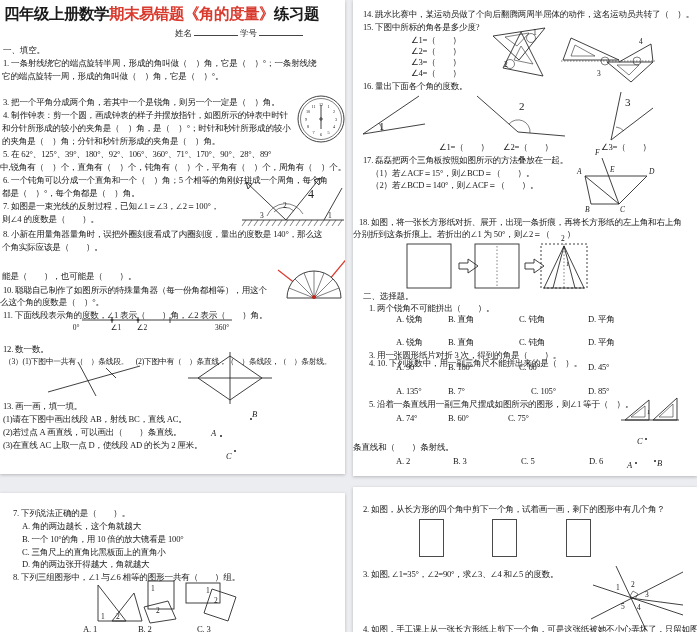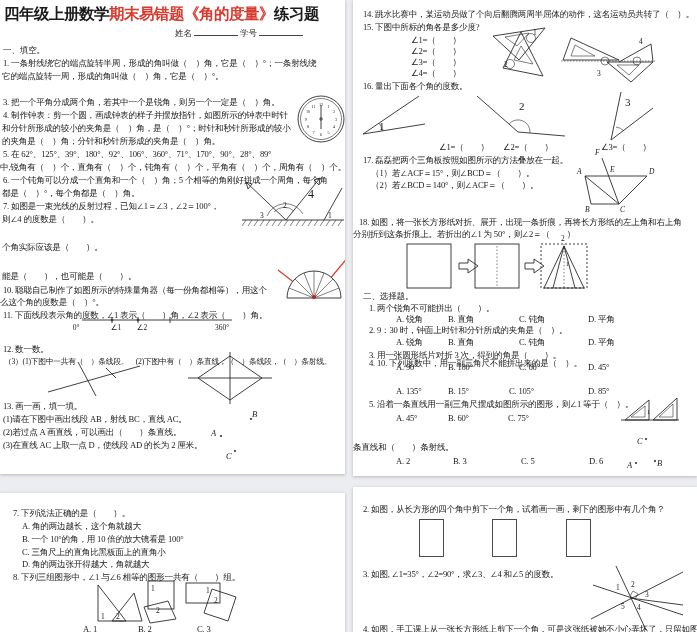--- a/index.html
+++ b/index.html
@@ -56,20 +56,21 @@
   <div class="ln" style="left:3px;top:97px">3. 把一个平角分成两个角，若其中一个是锐角，则另一个一定是（　）角。</div>
   <div class="ln" style="left:3px;top:110px">4. 制作钟表：剪一个圆，画成钟表的样子并摆放指针，如图所示的钟表中时针</div>
   <div class="ln" style="left:2px;top:123px">和分针所形成的较小的夹角是（　）角，是（　）°；时针和秒针所形成的较小</div>
   <div class="ln" style="left:2px;top:136px">的夹角是（　）角；分针和秒针所形成的夹角是（　）角。</div>
   <div class="ln" style="left:3px;top:149px">5. 在 62°、125°、39°、180°、92°、106°、360°、71°、170°、90°、28°、89°</div>
   <div class="ln" style="left:0px;top:162px">中,锐角有（　）个，直角有（　）个，钝角有（　）个，平角有（　）个，周角有（　）个。</div>
   <div class="ln" style="left:3px;top:175px">6. 一个钝角可以分成一个直角和一个（　）角；5 个相等的角刚好拼成一个周角，每个角</div>
   <div class="ln" style="left:2px;top:188px">都是（　）°，每个角都是（　）角。</div>
   <div class="ln" style="left:3px;top:201px">7. 如图是一束光线的反射过程，已知∠1＝∠3，∠2＝100°，</div>
   <div class="ln" style="left:2px;top:214px">则∠4 的度数是（　　）。</div>
+  <div class="ln" style="left:3px;top:229px">8. 小新在用量角器量角时，误把外圈刻度看成了内圈刻度，量出的度数是 140°，那么这</div>
   <div class="ln" style="left:2px;top:242px">个角实际应该是（　　）。</div>
   <div class="ln" style="left:2px;top:271px">能是（　　），也可能是（　　）。</div>
   <div class="ln" style="left:3px;top:285px">10. 聪聪自己制作了如图所示的特殊量角器（每一份角都相等），用这个</div>
   <div class="ln" style="left:0px;top:297px">么这个角的度数是（　）°。</div>
   <div class="ln" style="left:3px;top:310px">11. 下面线段表示角的度数，∠1 表示（　　）角，∠2 表示（　　）角。</div>
   <div class="ln" style="left:3px;top:344px">12. 数一数。</div>
   <div class="ln ln-sm" style="left:4px;top:357px">（3）(1)下图中一共有（　）条线段。　(2)下图中有（　）条直线，（　）条线段，（　）条射线。</div>
   <div class="ln" style="left:3px;top:401px">13. 画一画，填一填。</div>
   <div class="ln" style="left:3px;top:414px">(1)请在下图中画出线段 AB，射线 BC，直线 AC。</div>
   <div class="ln" style="left:3px;top:427px">(2)若过点 A 画直线，可以画出（　　）条直线。</div>
@@ -283,40 +284,39 @@
   </svg>
 
   <div class="ln" style="left:10px;top:291px">二、选择题。</div>
 
   <div class="ln" style="left:16px;top:303px">1. 两个锐角不可能拼出（　　）。</div>
   <span class="ln" style="left:43px;top:314px">A. 锐角</span>
   <span class="ln" style="left:95px;top:314px">B. 直角</span>
   <span class="ln" style="left:166px;top:314px">C. 钝角</span>
   <span class="ln" style="left:235px;top:314px">D. 平角</span>
 
-  <div class="ln" style="left:16px;top:325px">2. 9：30 时，钟面上时针和分针所成的夹角是（　）。</div>
   <span class="ln" style="left:43px;top:337px">A. 锐角</span>
   <span class="ln" style="left:95px;top:337px">B. 直角</span>
   <span class="ln" style="left:166px;top:337px">C. 钝角</span>
   <span class="ln" style="left:235px;top:337px">D. 平角</span>
 
   <div class="ln" style="left:16px;top:350px">3. 用一张圆形纸片对折 3 次，得到的角是（　　）。</div>
   <span class="ln" style="left:43px;top:362px">A. 90°</span>
   <span class="ln" style="left:95px;top:362px">B. 180°</span>
   <span class="ln" style="left:166px;top:362px">C. 60°</span>
   <span class="ln" style="left:235px;top:362px">D. 45°</span>
 
   <div class="ln" style="left:16px;top:358px">4. 10. 下列度数中，用一副三角尺不能拼出来的是（　）。</div>
   <span class="ln" style="left:43px;top:386px">A. 135°</span>
-  <span class="ln" style="left:95px;top:386px">B. 15°</span>
-  <span class="ln" style="left:156px;top:386px">C. 105°</span>
+  <span class="ln" style="left:95px;top:386px">B. 7°</span>
+  <span class="ln" style="left:178px;top:386px">C. 105°</span>
   <span class="ln" style="left:235px;top:386px">D. 85°</span>
 
   <div class="ln" style="left:16px;top:399px">5. 沿着一条直线用一副三角尺摆成如图所示的图形，则∠1 等于（　）。</div>
-  <span class="ln" style="left:43px;top:413px">A. 45°</span>
+  <span class="ln" style="left:43px;top:413px">A. 74°</span>
   <span class="ln" style="left:95px;top:413px">B. 60°</span>
   <span class="ln" style="left:155px;top:413px">C. 75°</span>
 
   <svg class="fig" style="left:266px;top:392px" width="62" height="32" viewBox="0 0 62 32">
     <line x1="2" y1="28" x2="60" y2="28"></line>
     <polygon points="6,28 30,28 30,8"></polygon>
     <polygon class="thin" points="12,25 26,25 26,14"></polygon>
     <polygon points="34,28 58,28 58,6"></polygon>
     <polygon class="thin" points="40,25 54,25 54,12"></polygon>
     <text x="28" y="22" style="font-size:6px">1</text>

